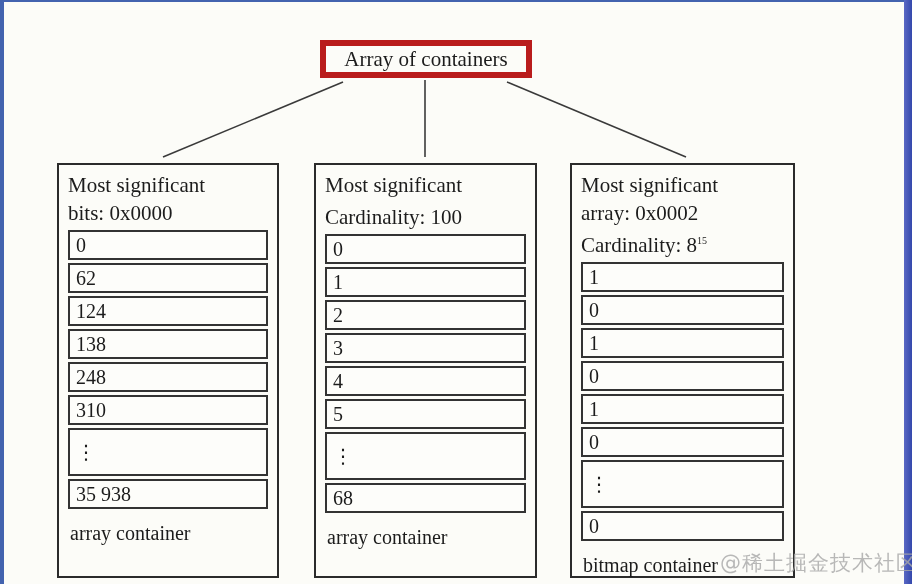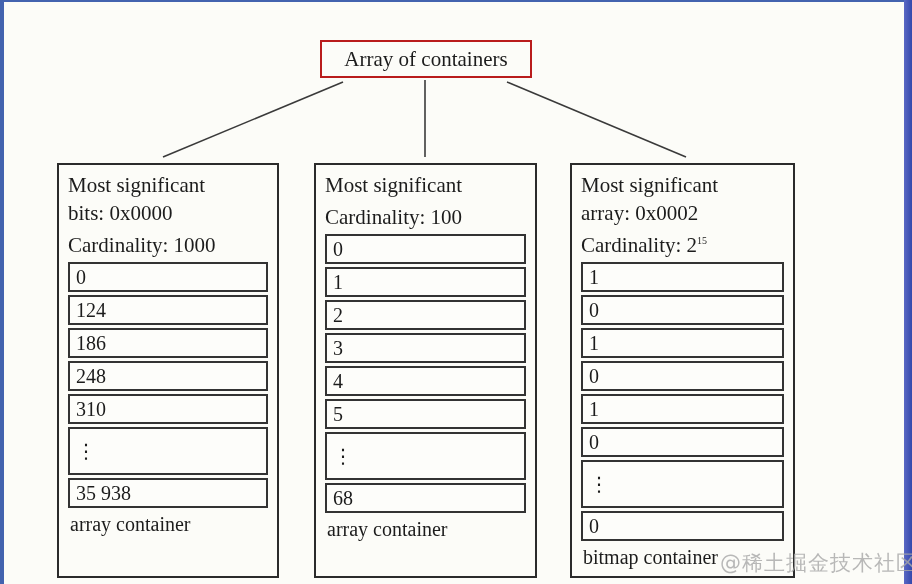--- a/index.html
+++ b/index.html
@@ -11,21 +11,21 @@
     color:#1c1c1c;
     overflow:hidden;
   }
   
   .edge-left{position:absolute;left:0;top:0;width:4px;height:584px;background:#4363af;}
   .edge-right{position:absolute;right:0;top:0;width:8px;height:584px;background:linear-gradient(90deg,#5a68c4,#3448ac);}
   .edge-top{position:absolute;left:0;top:0;width:912px;height:2px;background:#4363af;}
 
   .title-box{
     position:absolute;left:320px;top:40px;width:212px;height:38px;
-    border:2px solid #b91c1c;box-sizing:border-box;
+    border:6px solid #b91c1c;box-sizing:border-box;
     display:flex;align-items:center;justify-content:center;
     font-size:21px;background:#fcfcf8;
   }
   .connectors{position:absolute;left:0;top:0;width:912px;height:584px;}
 
   .container-box{
     position:absolute;top:163px;height:415px;
     border:2px solid #2b2b2b;box-sizing:border-box;
     padding:6px 9px;background:#fcfcf8;
   }
@@ -37,21 +37,21 @@
   .box-header sup{font-size:10px;}
 
   .value-table{margin-top:3px;}
   .value-row{
     border:2px solid #333;box-sizing:content-box;
     height:26px;margin-bottom:3px;
     font-size:20px;line-height:26px;
     padding-left:6px;background:#fdfdfa;
   }
   .value-row.tall{height:44px;display:flex;align-items:center;}
-  .container-label{margin-top:4px;font-size:20px;line-height:24px;padding-left:2px;}
+  .container-label{margin-top:12px;font-size:20px;line-height:24px;padding-left:2px;}
 
   .watermark{
     position:absolute;left:720px;top:549px;
     font-size:21px;color:#a8a8a8;opacity:.8;
     font-family:"DejaVu Sans", sans-serif;letter-spacing:1px;
     white-space:nowrap;
   }
 </style>
 </head>
 <body>
@@ -69,26 +69,26 @@
   </svg>
 
   <div class="title-box">
     <span>Array of containers</span>
   </div>
 
   <div class="container-box box-left">
     <div class="box-header">
       <div>Most significant</div>
       <div>bits: 0x0000</div>
-      <div><span>Cardinality: 1000</span><sup></sup></div>
     </div>
     <div class="value-table">
       <div class="value-row">0</div>
+      <div class="value-row">62</div>
       <div class="value-row">124</div>
-      <div class="value-row">186</div>
+      <div class="value-row">138</div>
       <div class="value-row">248</div>
       <div class="value-row">310</div>
       <div class="value-row tall">⋮</div>
       <div class="value-row">35 938</div>
     </div>
     <div class="container-label">array container</div>
   </div>
 
   <div class="container-box box-mid">
     <div class="box-header">
@@ -105,21 +105,21 @@
       <div class="value-row tall">⋮</div>
       <div class="value-row">68</div>
     </div>
     <div class="container-label">array container</div>
   </div>
 
   <div class="container-box box-right">
     <div class="box-header">
       <div>Most significant</div>
       <div>array: 0x0002</div>
-      <div><span>Cardinality: 2</span><sup>15</sup></div>
+      <div><span>Cardinality: 8</span><sup>15</sup></div>
     </div>
     <div class="value-table">
       <div class="value-row">1</div>
       <div class="value-row">0</div>
       <div class="value-row">1</div>
       <div class="value-row">0</div>
       <div class="value-row">1</div>
       <div class="value-row">0</div>
       <div class="value-row tall">⋮</div>
       <div class="value-row">0</div>

